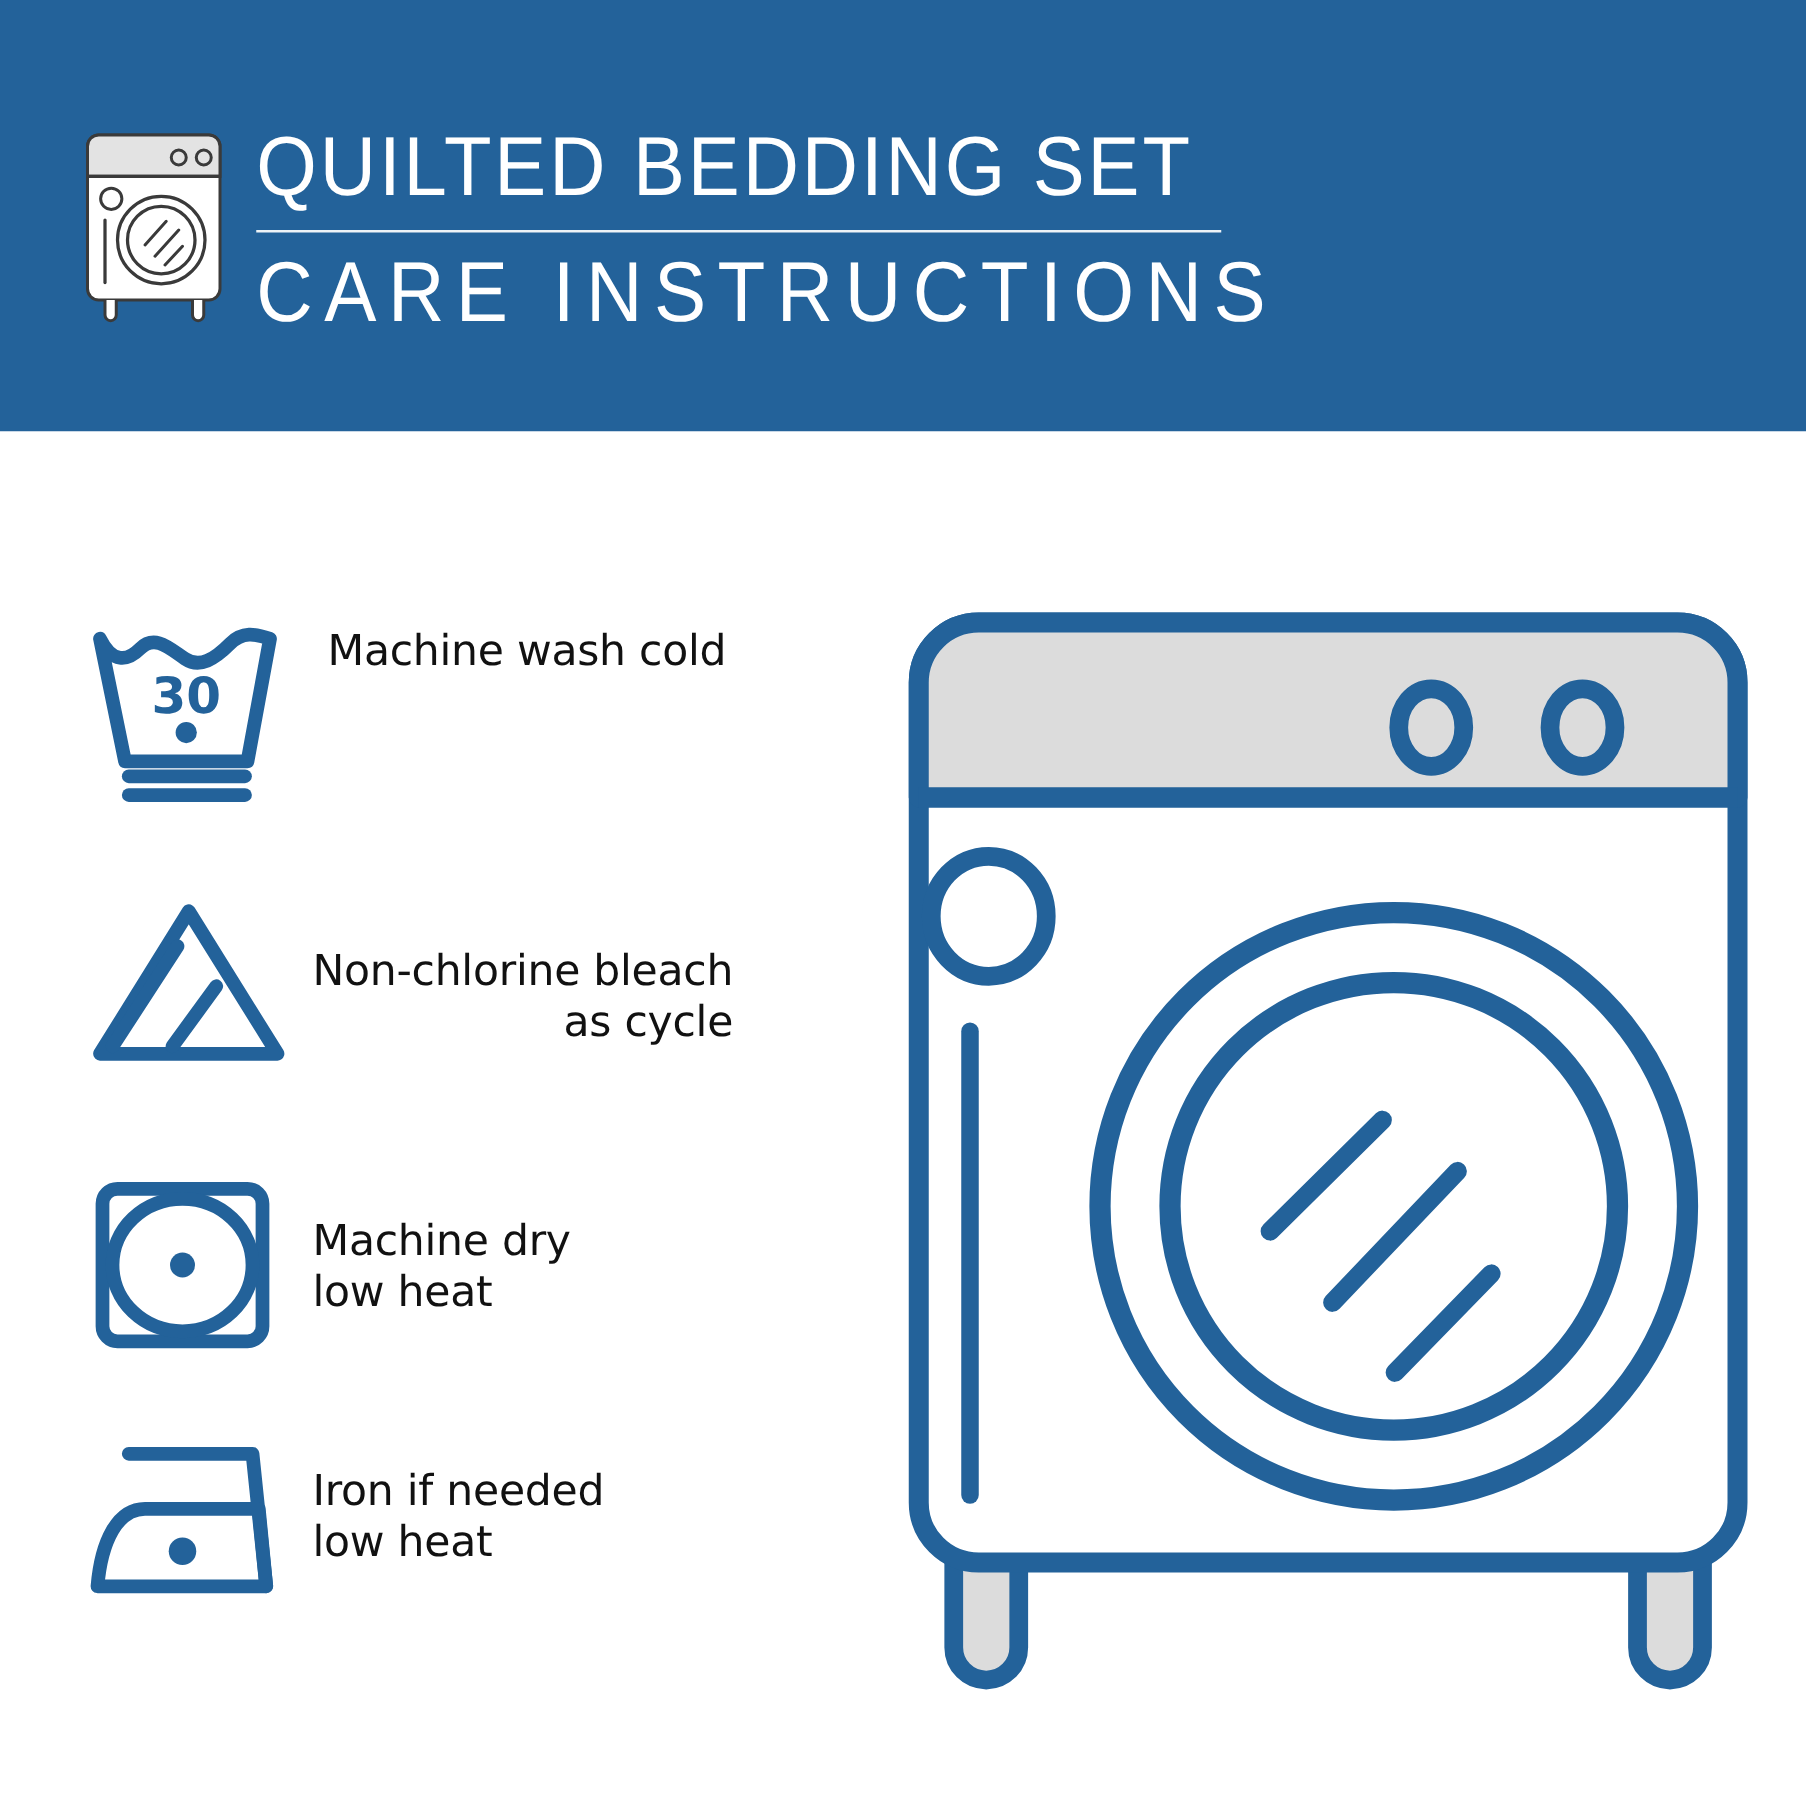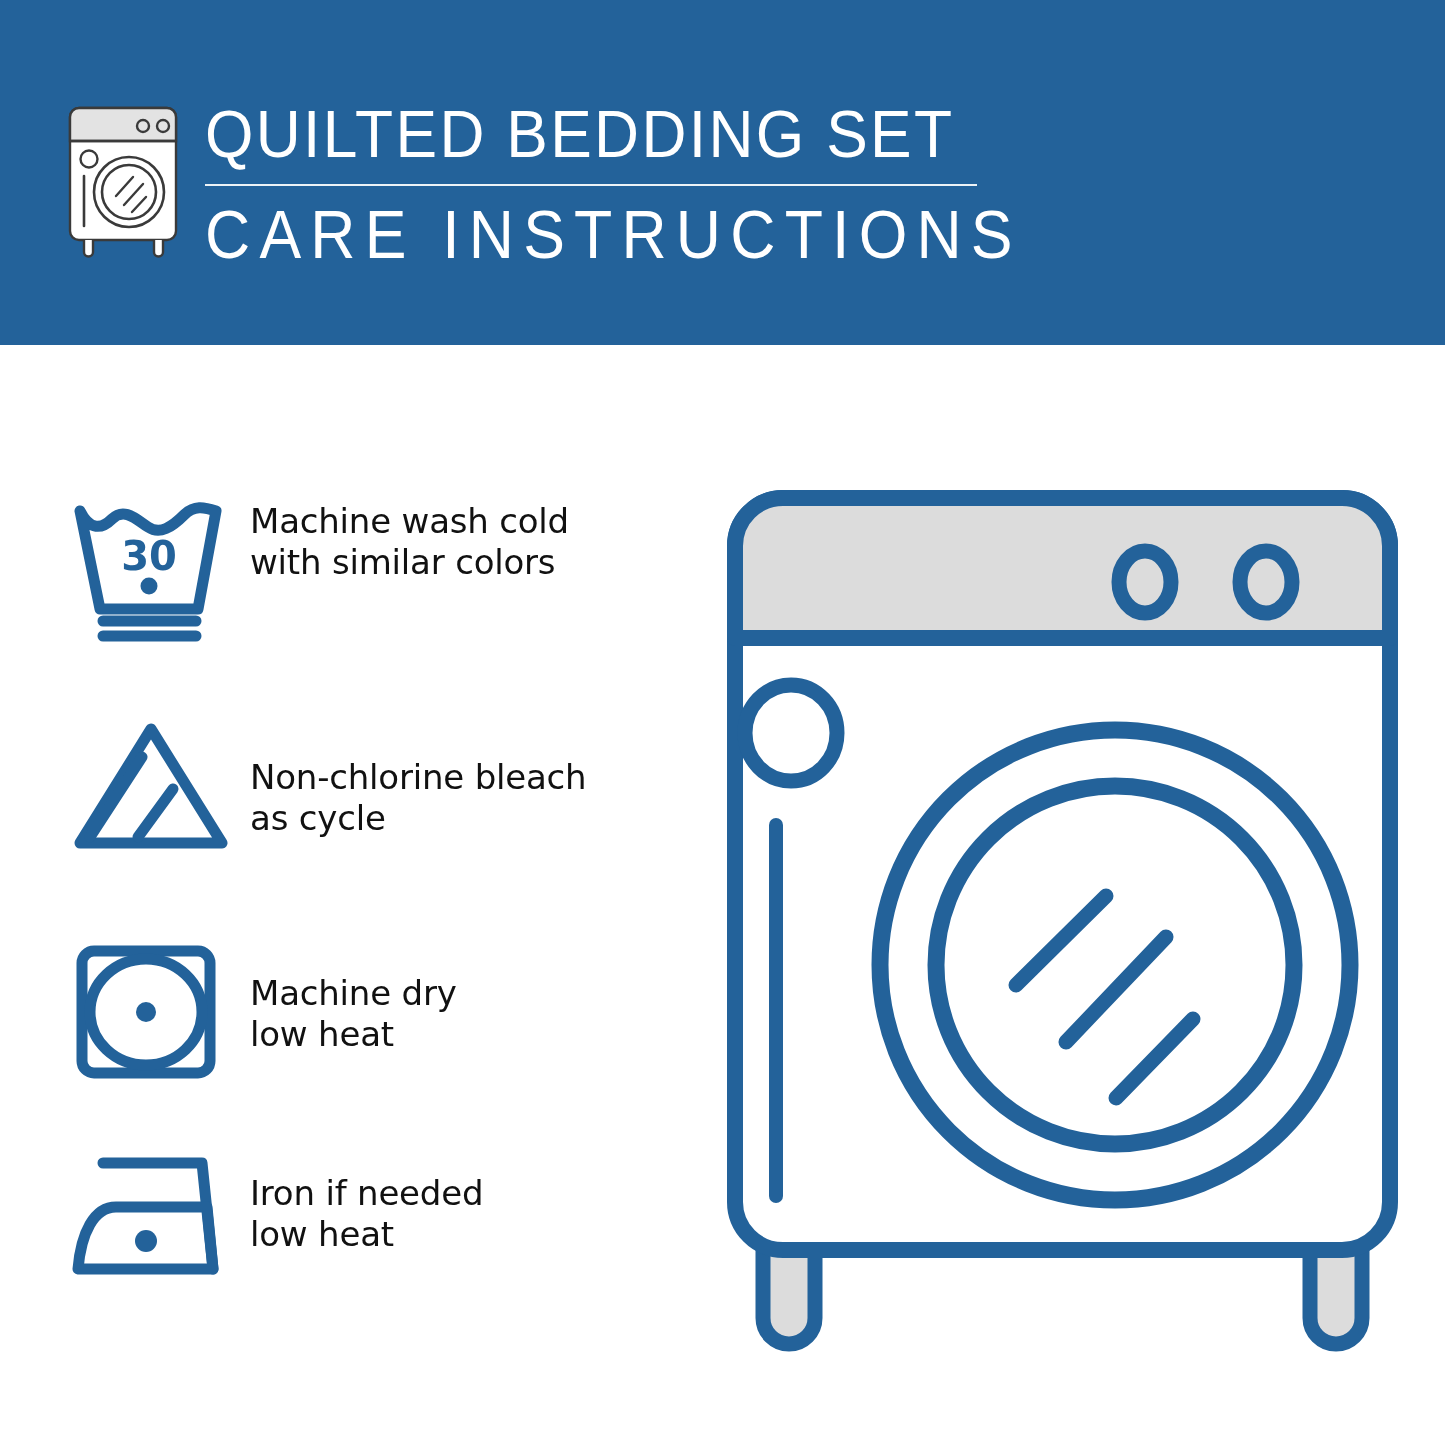--- a/index.html
+++ b/index.html
@@ -99,22 +99,22 @@
   }
   .care-text {
     font-family: "DejaVu Sans", sans-serif;
     font-size: 34px;
     line-height: 41px;
     color: #111111;
     padding-top: 6px;
     padding-left: 8px;
     letter-spacing: -0.2px;
   }
-  .care-row.r0 .care-text { padding-top: 8px; }
-  .care-row.r1 .care-text { padding-top: 42px; }
+  .care-row.r0 .care-text { padding-top: 8px; margin-left: 12px; }
+  .care-row.r1 .care-text { padding-top: 42px; text-align: right; }
   .care-row.r2 .care-text { padding-top: 36px; }
   .care-row.r3 .care-text { padding-top: 28px; }
 
   
   .washer {
     position: absolute;
     left: 718px;
     top: 470px;
     width: 690px;
     height: 900px;
@@ -173,21 +173,20 @@
 
             <line x1="33" y1="128" x2="126" y2="128"></line>
             <line x1="33" y1="143" x2="126" y2="143"></line>
           </g>
           <text x="79" y="77" font-family="DejaVu Sans, sans-serif" font-size="40" font-weight="700" fill="#23629A" text-anchor="middle">30</text>
           <circle cx="79" cy="93" r="8.5" fill="#23629A"></circle>
         </svg>
       </div>
       <div class="care-text">
         <div>Machine wash cold</div>
-        <div>with similar colors</div>
       </div>
     </div>
 
     <div class="care-row r1">
       <div class="care-icon">
         <svg viewBox="0 0 172 150" width="172" height="150" aria-hidden="true">
           <g fill="none" stroke="#23629A" stroke-width="11" stroke-linecap="round" stroke-linejoin="round">
             <path d="M81 14 L152 128 L10 128 Z"></path>
             <line x1="72" y1="42" x2="20" y2="122"></line>
             <line x1="103" y1="74" x2="68" y2="122"></line>

